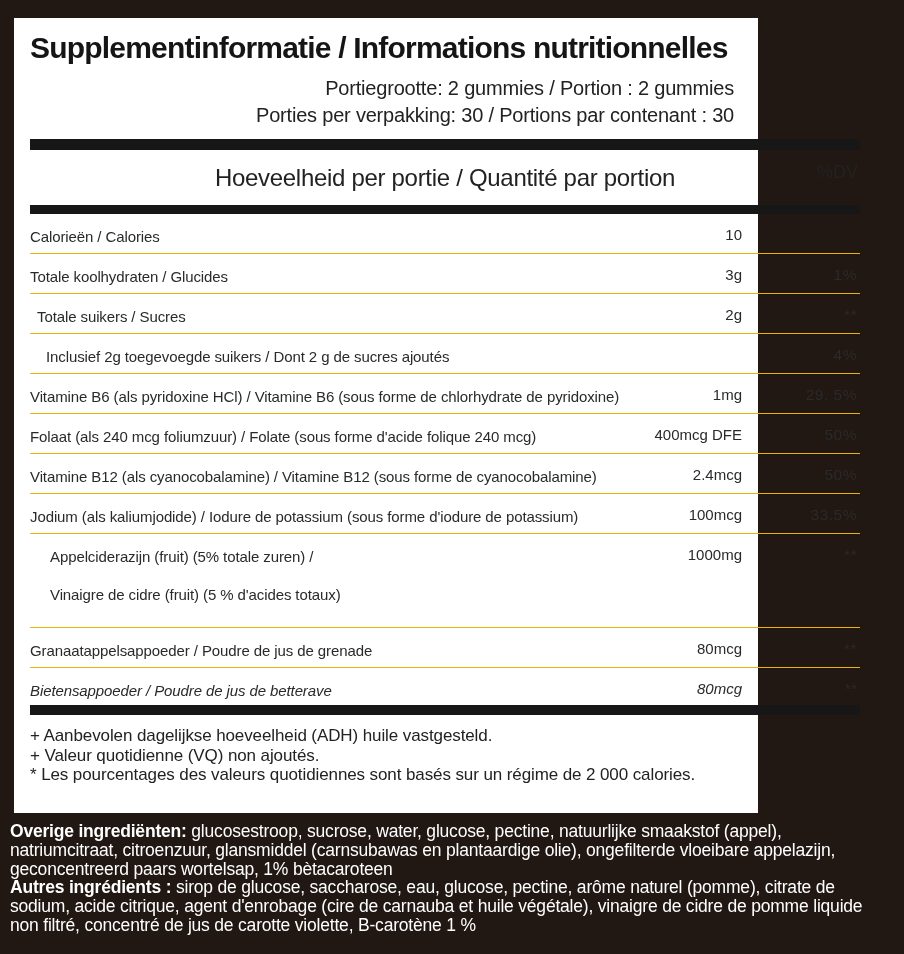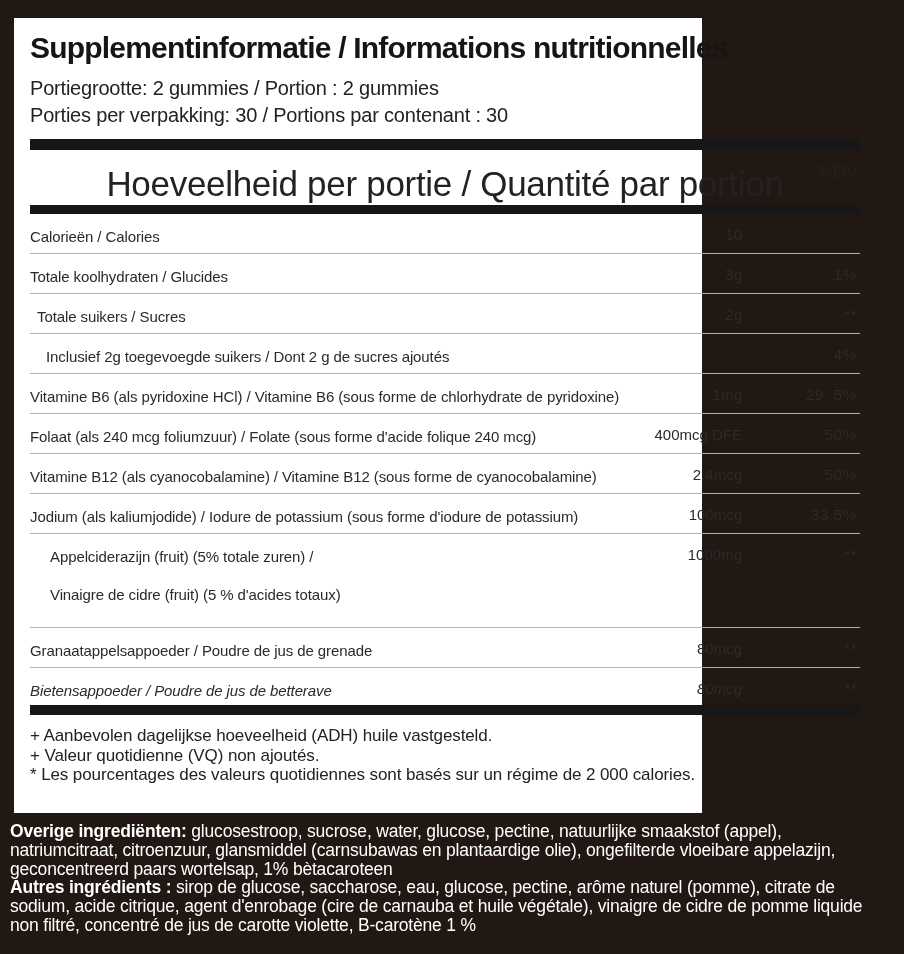--- a/index.html
+++ b/index.html
@@ -7,36 +7,36 @@
     position:relative;
     width:904px;height:954px;
     background:#211713;
     font-family:"Liberation Sans", sans-serif;
     color:#1b1b1b;
     overflow:hidden;
   }
   .panel{
     position:absolute;
     left:14px;top:18px;
-    width:688px;height:795px;
+    width:744px;height:795px;
     background:#ffffff;
     box-sizing:border-box;
   }
   .panel-inner{ padding:0 24px 0 16px; }
 
   .title{
     margin-top:12px;
     font-size:30px;
     font-weight:bold;
     letter-spacing:-0.8px;
     white-space:nowrap;
     line-height:36px;
     color:#151515;
   }
-  .serving{ margin-top:9px; }
+  .serving{ margin-top:9px;text-align:right; }
   .serving div{
     font-size:20px;
     line-height:27px;
     letter-spacing:-0.2px;
     color:#222;
   }
 
   .table{ width:830px; }
   .bar-thick{ width:830px; height:11px; background:#171717; margin-top:10px; }
   .bar-header{ width:830px; height:9px; background:#171717; }
@@ -44,21 +44,21 @@
 
   .thead{
     position:relative;
     height:55px;
     width:830px;
   }
   .thead .h-label{
     position:absolute; left:0; right:0;
     text-align:center;
     top:14px;
-    font-size:35px;
+    font-size:24px;
     letter-spacing:-0.3px;
     color:#222;
   }
   .thead .h-dv{
     position:absolute; right:2px; top:12px;
     font-size:18px;
     color:#222;
   }
 
   .t-row{

